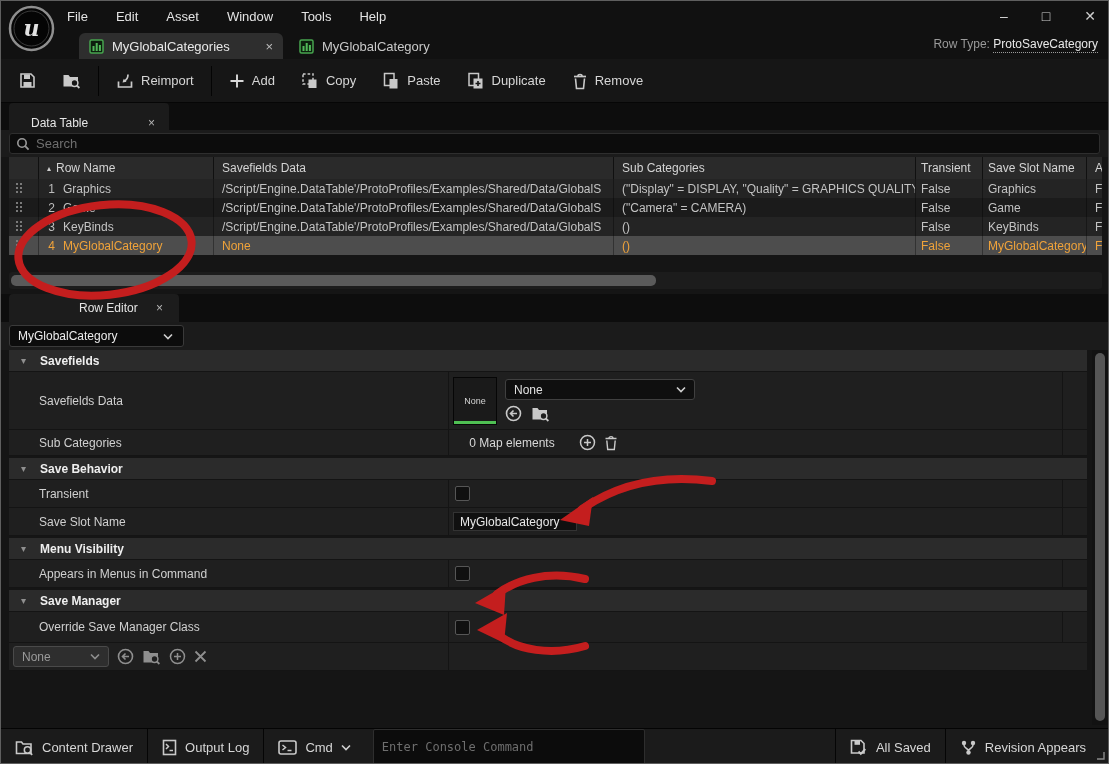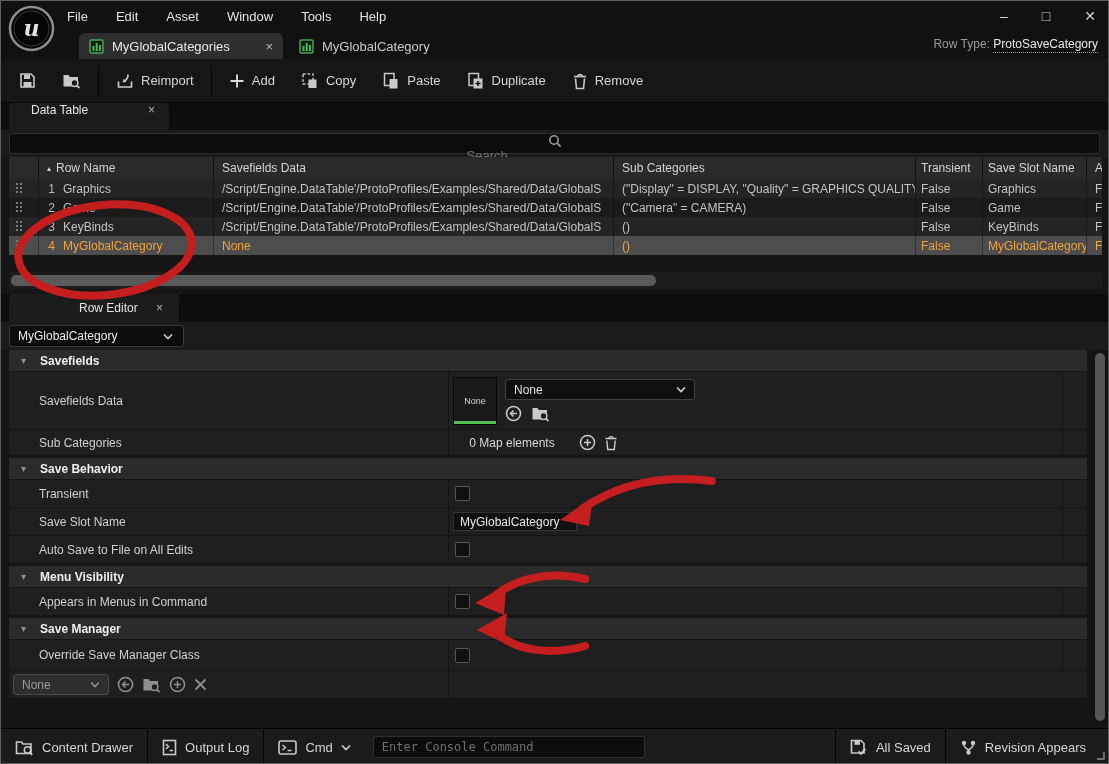--- a/index.html
+++ b/index.html
@@ -27,30 +27,30 @@
   .rowtype b { color:#e9e9e9; font-weight:normal; border-bottom:1px dotted #9a9a9a; padding-bottom:1px; }
 
   
   .toolbar { left:0; top:58px; width:100%; height:44px; background:#161616; border-bottom:1px solid #060606;
              display:flex; align-items:center; font-size:13px; color:#d6d6d6; }
   .tbtn { display:flex; align-items:center; gap:7px; padding:0 13px; height:100%; cursor:default; }
   .tsep { width:1px; height:30px; background:#040404; margin:0 4px; }
 
   
   .paneltabs { left:0; top:102px; width:100%; height:27px; background:#0d0d0d; }
-  .ptab { position:absolute; top:0; height:27px; display:flex; align-items:flex-start; font-size:12px; }
+  .ptab { position:absolute; top:0; height:27px; display:flex; align-items:flex-end; font-size:12px; }
   .ptab.active { left:8px; width:160px; background:#1b1b1b; border-radius:4px 4px 0 0; color:#e6e6e6; }
   .ptab.active .plabel { margin-left:22px; }
   .ptab.active .pclose { margin-left:auto; margin-right:14px; color:#b5b5b5; }
   .ptab.inactive { left:178px; width:140px; color:#bdbdbd; justify-content:center; }
 
   
   .searchrow { left:0; top:129px; width:100%; height:27px; background:#1b1b1b; }
   .searchbox { position:absolute; left:8px; right:8px; top:3px; height:21px; background:#0c0c0c;
-               border:1px solid #2e2e2e; border-radius:3px; display:flex; align-items:center;flex-direction:column; }
+               border:1px solid #2e2e2e; border-radius:3px; display:flex; align-items:center; }
   .searchbox input { flex:1; background:transparent; border:none; outline:none; color:#9a9a9a;
                      font-family:"Liberation Sans",sans-serif; font-size:13px; }
   .searchbox input::placeholder { color:#6f6f6f; }
 
   
   .dtable { left:8px; top:156px; width:1093px; }
   .thead, .trow { display:grid; grid-template-columns:30px 175px 400px 302px 67px 104px 15px; align-items:center; }
   .thead { height:22px; background:#2a2a2a; font-size:12px; color:#d4d4d4; }
   .thead > div { padding:0 4px 0 8px; height:100%; display:flex; align-items:center; border-right:1px solid #101010; overflow:hidden; white-space:nowrap; }
   .trow { height:19px; font-size:12px; color:#c3c3c3; }
@@ -106,21 +106,21 @@
                font-family:"Liberation Sans",sans-serif; font-size:12px; padding:0 6px; outline:none; }
 
   .vscroll { position:absolute; right:3px; top:352px; width:10px; height:368px; background:#565656; border-radius:5px; }
   .vstrack { position:absolute; right:0; top:349px; width:16px; height:375px; background:#121212; }
 
   
   .statusbar { left:0; top:727px; width:100%; height:37px; background:#1b1b1b; border-top:1px solid #040404;
                display:flex; align-items:center; font-size:13px; color:#d6d6d6; }
   .sbtn { display:flex; align-items:center; gap:8px; padding:0 14px; height:100%; }
   .ssep { width:1px; height:37px; background:#050505; }
-  .console { width:272px; height:22px; background:#0c0c0c; border:1px solid #2e2e2e; border-radius:2px;
+  .console { width:272px; height:36px; background:#0c0c0c; border:1px solid #2e2e2e; border-radius:2px;
              margin-left:8px; display:flex; align-items:center; }
   .console input { flex:1; background:transparent; border:none; outline:none; color:#6e6e6e;
                    font-family:"DejaVu Sans Mono", monospace; font-size:12px; padding:0 8px; }
   .console input::placeholder { color:#6e6e6e; }
   .sbright { margin-left:auto; display:flex; align-items:center; height:100%; }
 
   .annot { left:0; top:0; width:1109px; height:764px; pointer-events:none; z-index:50; }
 
   .ic { display:inline-block; vertical-align:middle; flex:none; }
 </style>
@@ -466,29 +466,20 @@
     </div>
     <div class="prow" style="height:28px;">
       <div class="plab">
           <span>Save Slot Name</span>
         </div>
       <div class="pval">
           <input class="textinput" value="MyGlobalCategory" style="">
         </div>
       <div class="pextra"></div>
     </div>
-    <div class="prow" style="height:28px;">
-      <div class="plab">
-          <span>Auto Save to File on All Edits</span>
-        </div>
-      <div class="pval">
-          <span class="checkbox"></span>
-        </div>
-      <div class="pextra"></div>
-    </div>
 
     <div class="sect">
       <span class="tri">▾</span>
       <span>Menu Visibility</span>
     </div>
     <div class="prow" style="height:28px;">
       <div class="plab">
           <span>Appears in Menus in Command</span>
         </div>
       <div class="pval">

